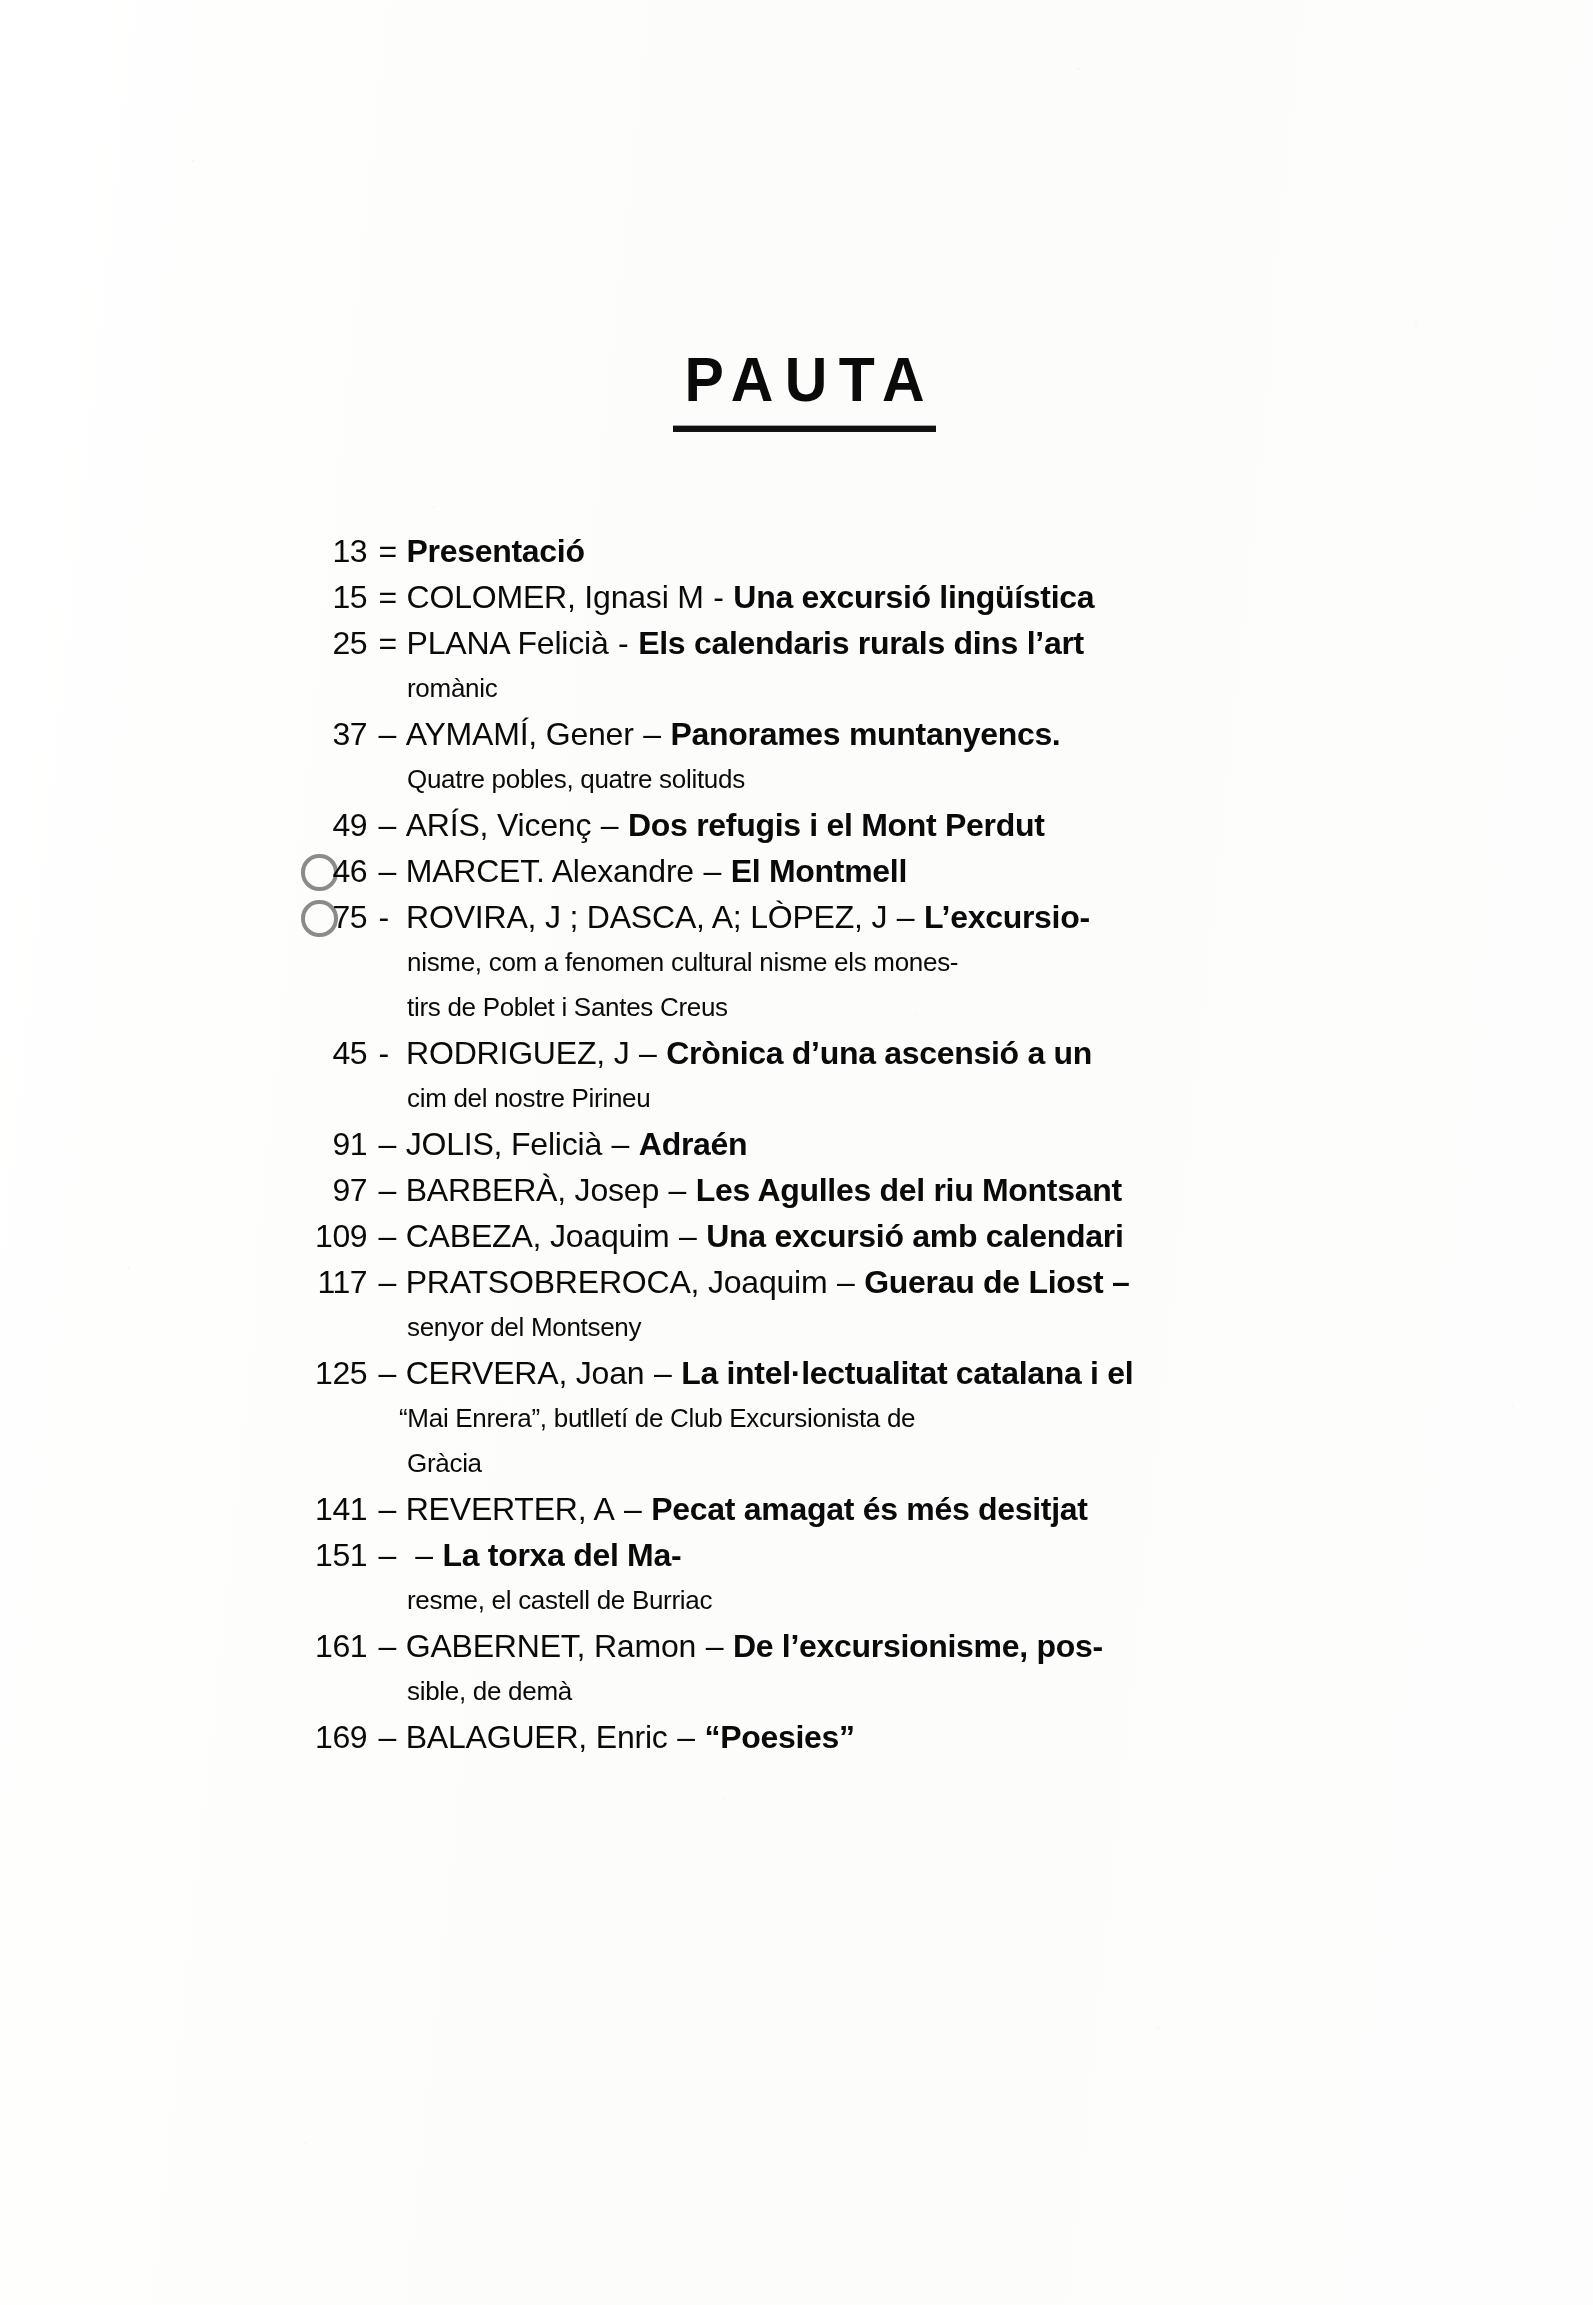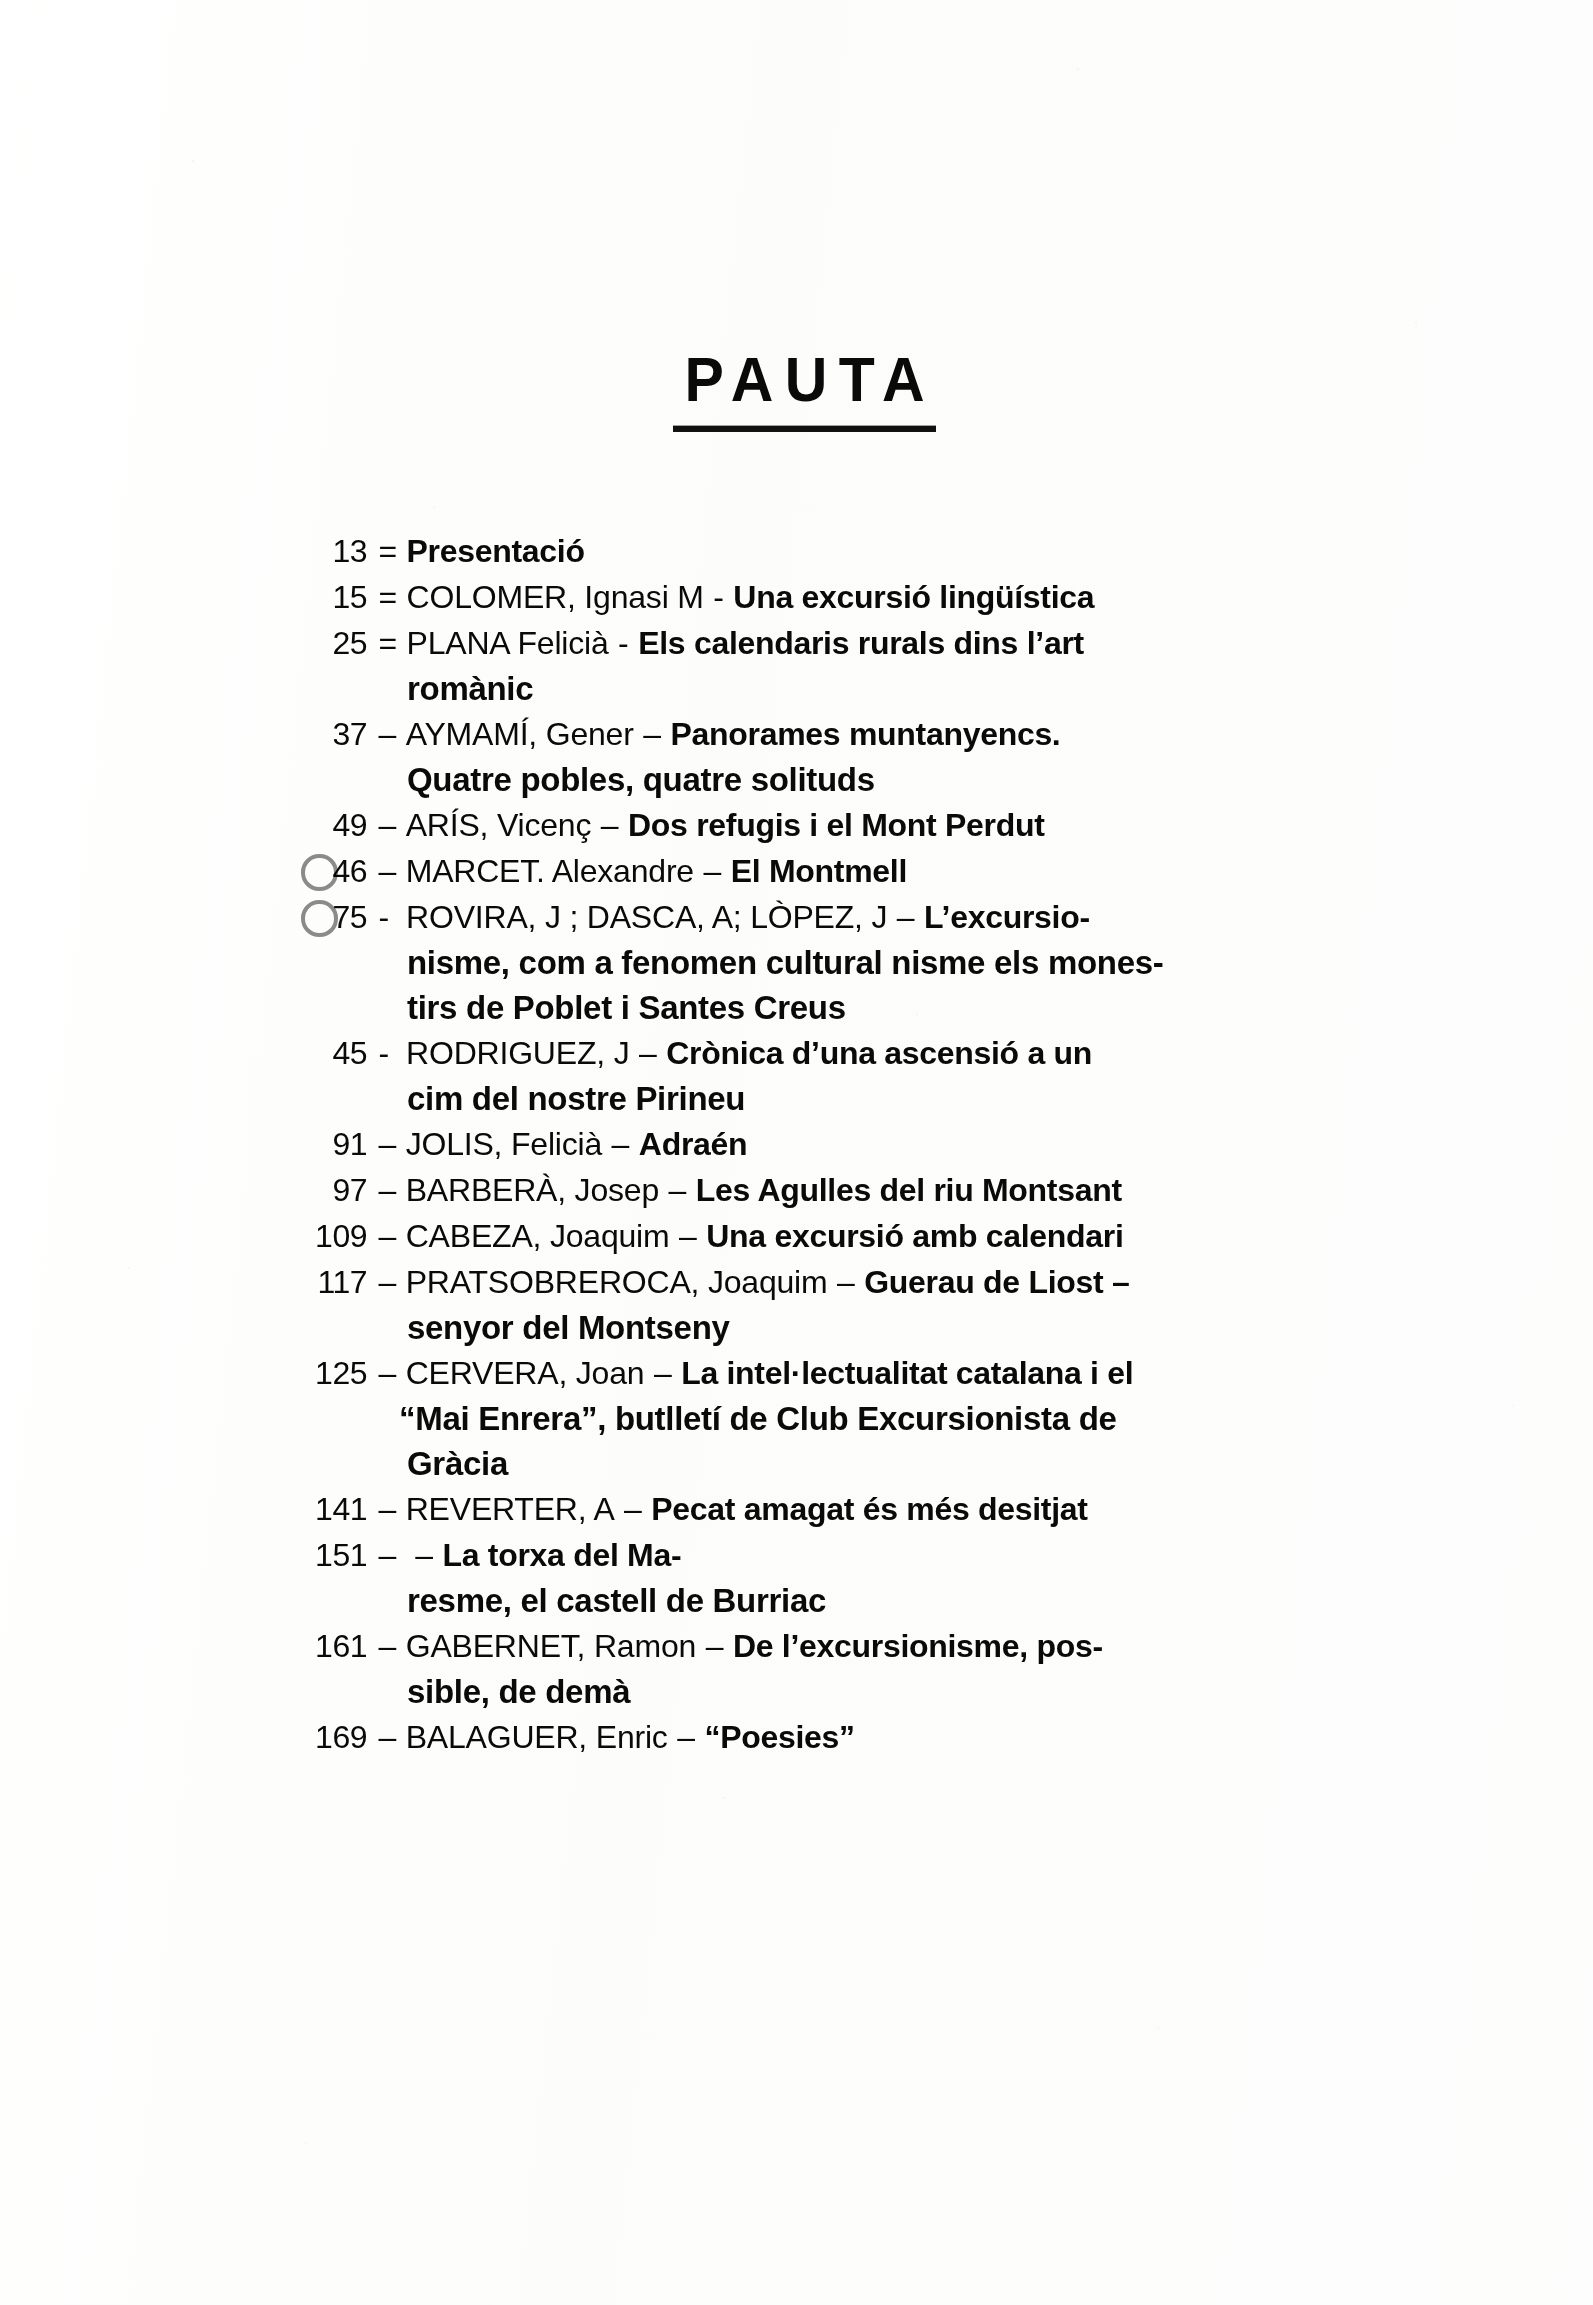--- a/index.html
+++ b/index.html
@@ -110,23 +110,23 @@
     font-weight: 400;
   }
 
   .work-title {
     font-weight: 700;
     letter-spacing: -0.3px;
   }
 
   
   .cont {
-    font-size: 33px;
+    font-size: 26px;
     line-height: 45px;
-    font-weight: 700;
+    font-weight: 400;
     letter-spacing: -0.3px;
     padding-left: 122px;
     white-space: nowrap;
   }
 
   .cont.indent-sm { padding-left: 114px; }
 
   
   .overstrike {
     position: relative;

